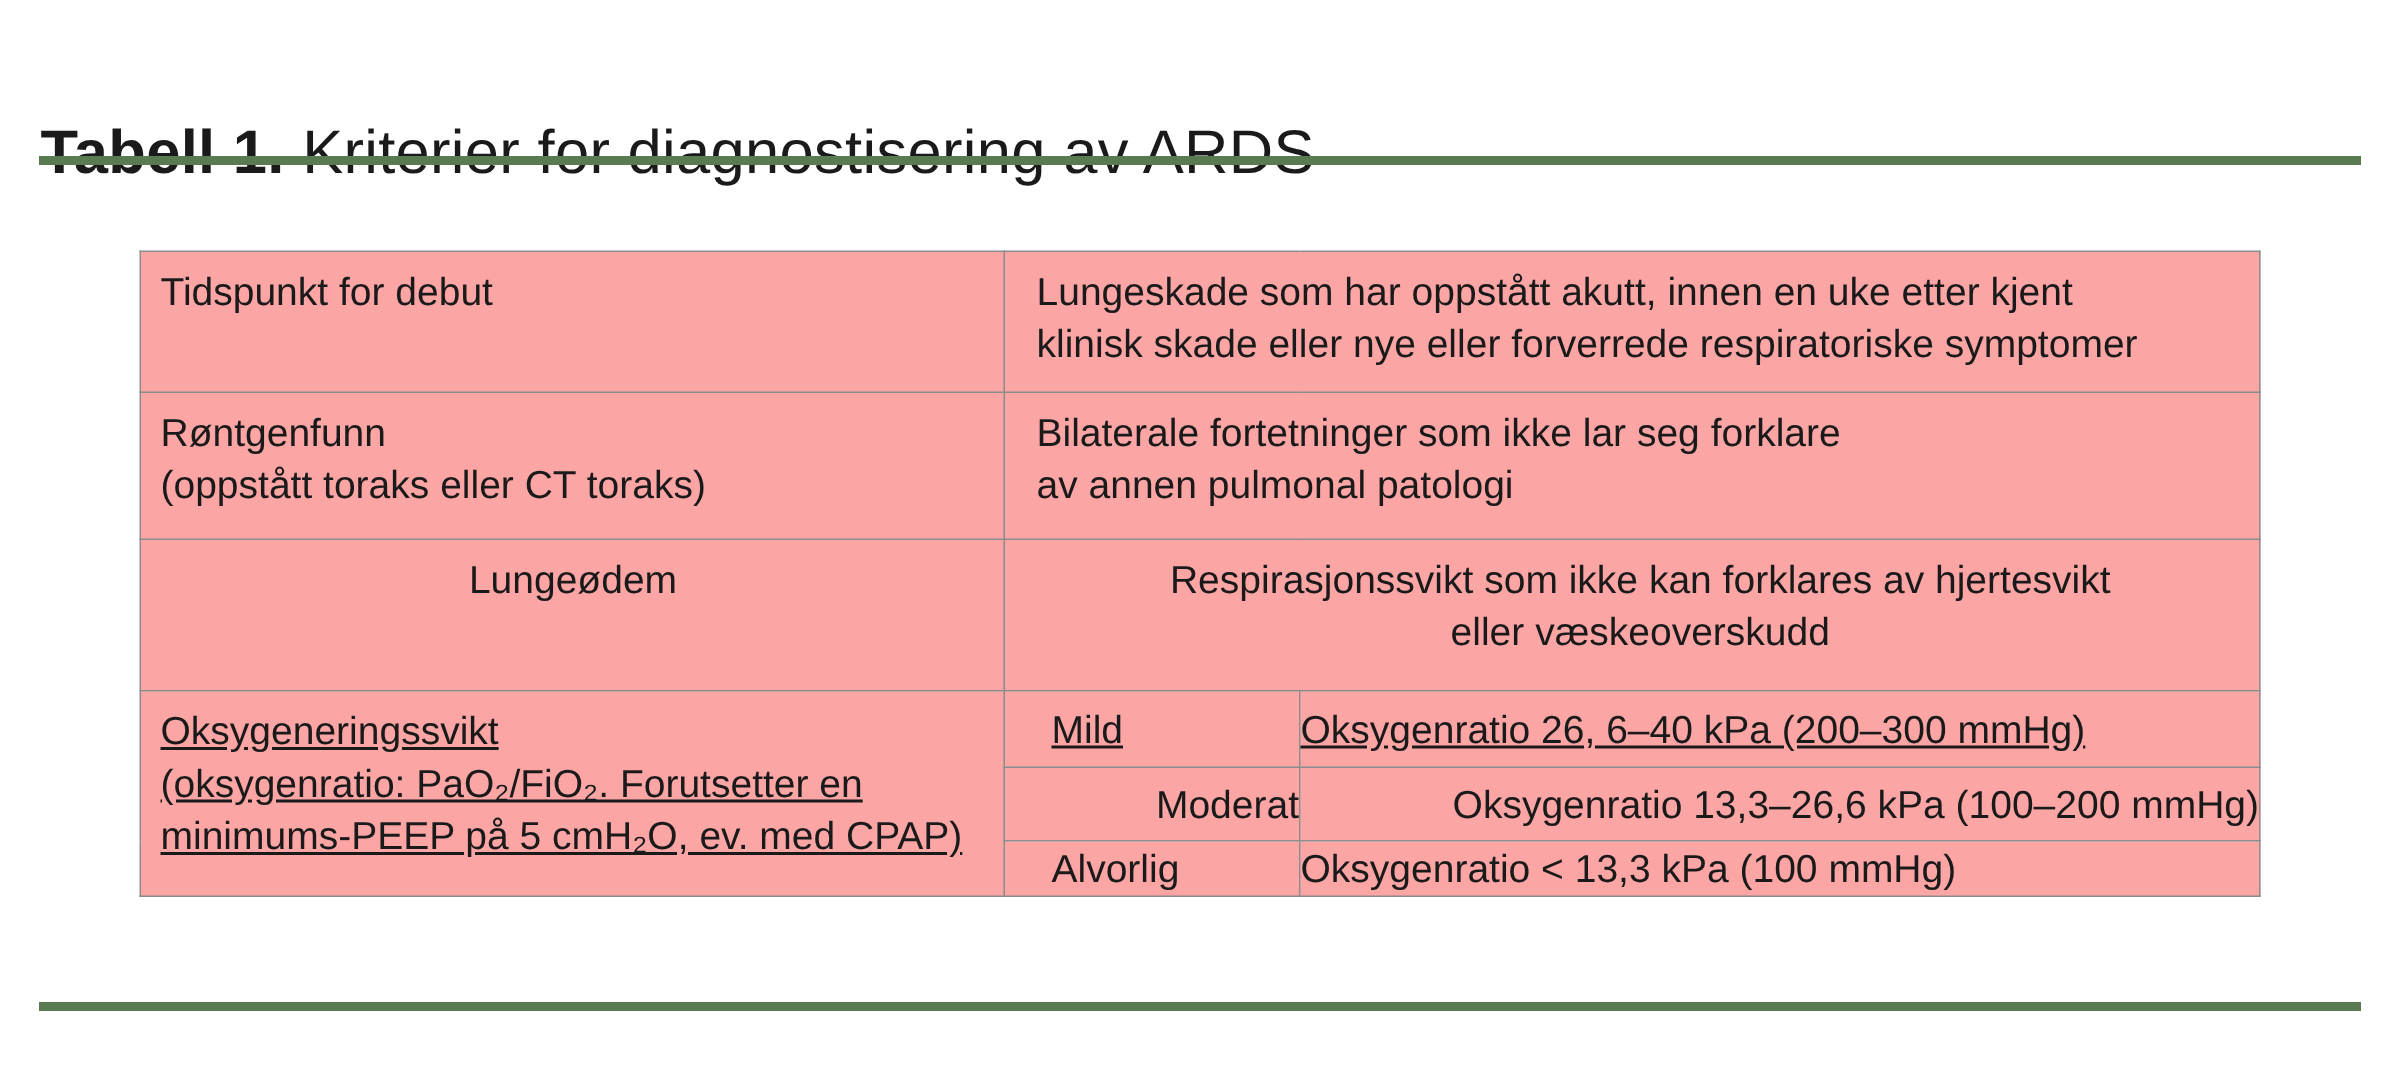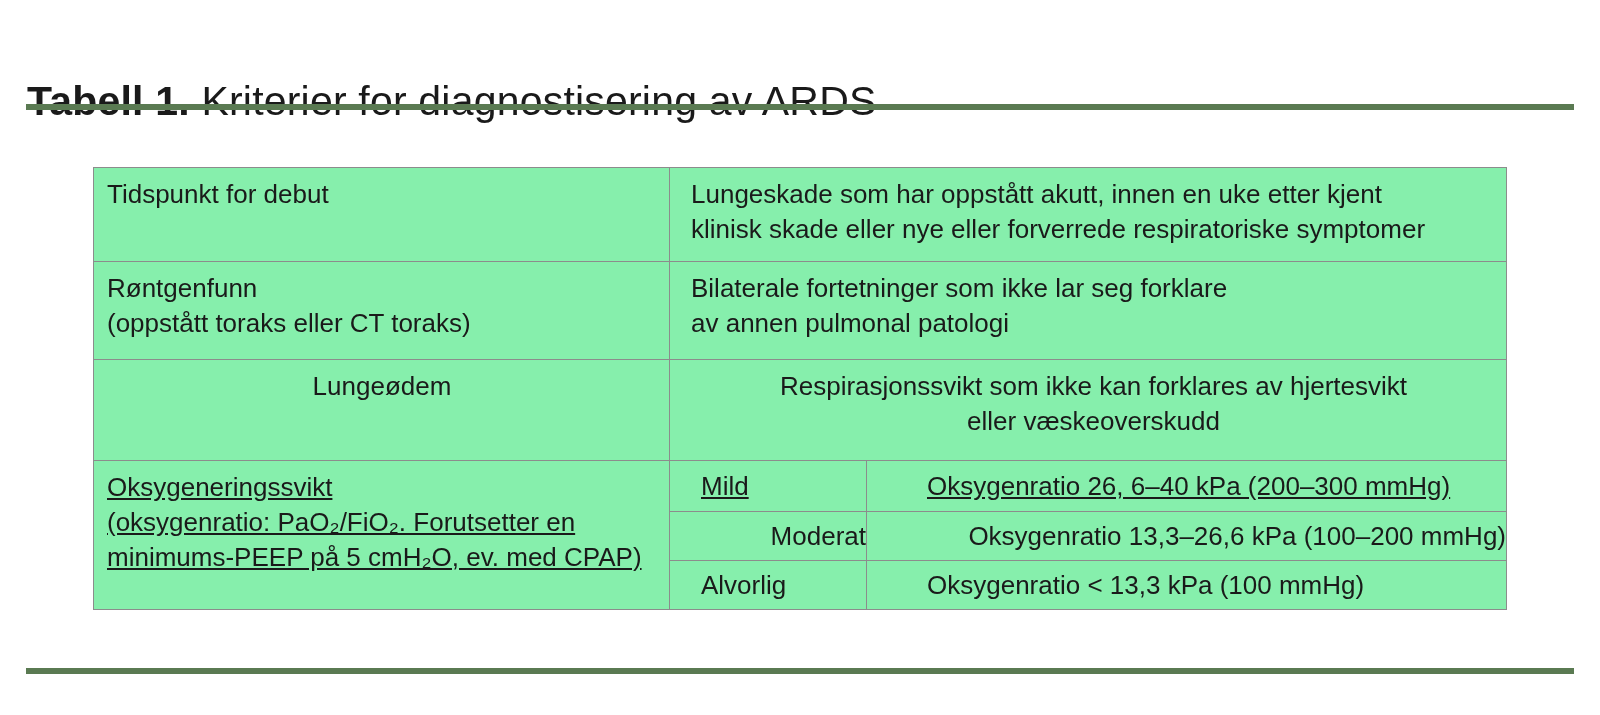--- a/index.html
+++ b/index.html
@@ -36,21 +36,21 @@
   table.criteria {
     position: absolute;
     left: 93px; top: 167px;
     width: 1413px;
     border-collapse: collapse;
     table-layout: fixed;
     font-size: 26px;
   }
   table.criteria td {
     border: 1px solid var(--border_gray, #8c8c8c);
-    background: #86efac;
+    background: #fca5a5;
   }
   td.crit {
     vertical-align: top;
     padding: 9px 12px 0 13px;
     line-height: 35px;
     white-space: pre-line;
   }
   td.desc {
     vertical-align: top;
     padding: 9px 10px 0 21px;
@@ -58,29 +58,28 @@
     white-space: pre-line;
   }
   td.sev {
     vertical-align: middle;
     padding-left: 31px;
     line-height: 30px;
     margin-top: 11px;
   }
   td.sevdesc {
     vertical-align: middle;
-    padding-left: 60px;
     line-height: 30px;
   }
   tr.r1 td { height: 94px; }
   tr.r2 td { height: 98px; }
   tr.r3 td { height: 101px; text-align: center; }
   tr.sub1 td { height: 51px; text-decoration: underline; }
   tr.sub2 td { height: 49px; text-align: right; }
-  tr.sub3 td { height: 49px; }
+  tr.sub3 td { height: 37px; }
 </style>
 </head>
 <body>
 
 <div class="page">
 
   <div class="title">
     <span class="label">Tabell 1.</span>
     <span class="text">Kriterier for diagnostisering av ARDS</span>
   </div>

